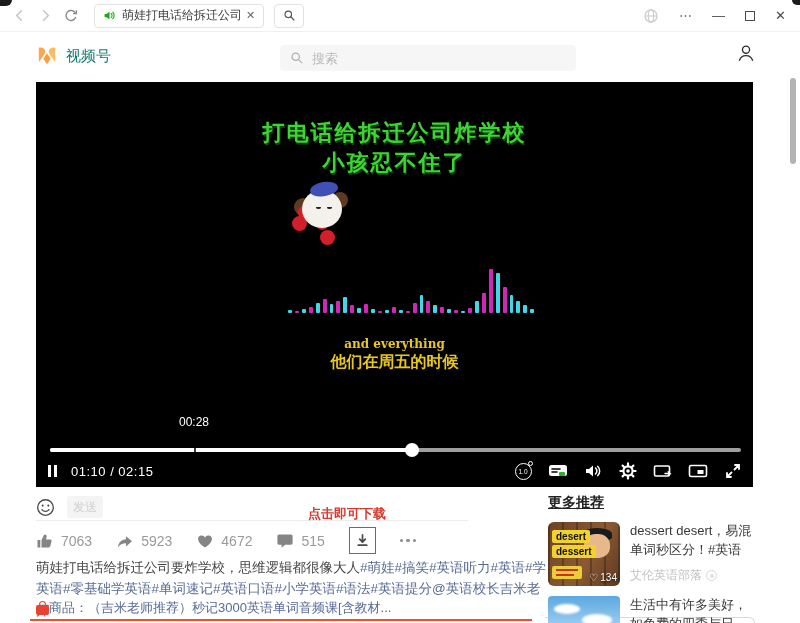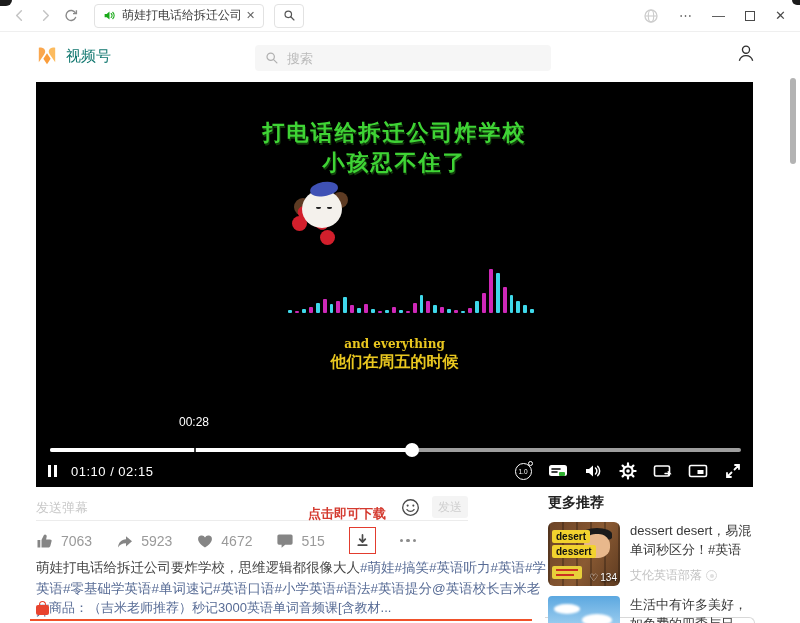--- a/index.html
+++ b/index.html
@@ -21,21 +21,21 @@
   .searchbtn-box { border:1px solid #e2e2e2; border-radius:4px; height:24px; width:30px; margin-left:10px;
     display:flex; align-items:center; justify-content:center; }
   .win-cluster { margin-left:auto; display:flex; align-items:center; gap:20px; padding-right:4px; }
   .glyph { font-size:13px; color:#4a4a4a; line-height:1; }
   .max-box { width:10px; height:10px; border:1px solid #4a4a4a; }
 
   
   .site-header { position:absolute; top:33px; left:0; width:800px; height:49px; background:#fff; }
   .brand { position:absolute; left:36px; top:13px; display:flex; align-items:center; gap:8px; }
   .brand-text { font-size:15px; color:#0f766e; }
-  .hsearch { position:absolute; left:255px; top:12px; width:296px; height:26px; background:#f6f6f6;
+  .hsearch { position:absolute; left:280px; top:12px; width:296px; height:26px; background:#f6f6f6;
     border-radius:4px; display:flex; align-items:center; padding:0 10px; gap:8px; }
   .hsearch input { border:none; outline:none; background:transparent; font-size:13px; color:#555; width:220px;
     font-family:"Liberation Sans",sans-serif; }
   .hsearch input::placeholder { color:#b9b9b9; }
   .avatar-btn { position:absolute; right:44px; top:10px; width:20px; height:20px; }
 
   
   .player { position:absolute; left:36px; top:82px; width:717px; height:405px; background:#000; overflow:hidden; }
   .ov-title { position:absolute; top:36px; width:100%; text-align:center; font-weight:bold;
     font-size:22px; line-height:30px; color:#3fd435; letter-spacing:2px;
@@ -108,21 +108,21 @@
   .bag-ic .handle { position:absolute; left:3px; top:0; width:7px; height:7px; border:1.5px solid #e8432e;
     border-bottom:none; border-radius:5px 5px 0 0; }
   .product-text { font-size:13px; color:#576b95; white-space:nowrap; }
 
   .orange-line { position:absolute; left:30px; top:619px; width:502px; height:2px; background:#f0512a; }
   .panel-corner { position:absolute; left:545px; top:617px; width:210px; height:6px;
     border-top:1px solid #d8d8d8; border-right:1px solid #d8d8d8; border-top-right-radius:8px; }
 
   
   .sidebar { position:absolute; left:548px; top:494px; width:208px; }
-  .sb-heading { font-size:14px; font-weight:bold; color:#222; }
+  .sb-heading { font-size:14px; font-weight:bold; color:#222;text-decoration:underline; }
   .rec-card { display:flex; gap:10px; margin-top:10px; }
   .thumb { width:72px; height:64px; border-radius:4px; position:relative; overflow:hidden; flex-shrink:0; }
   .thumb1 { background:linear-gradient(120deg,#6b4326,#8a5a33 55%,#5d3a20);border-radius:6px; }
   .shelf { position:absolute; inset:0; background:repeating-linear-gradient(90deg, rgba(0,0,0,.25) 0 2px, transparent 2px 14px); }
   .face1 { position:absolute; right:10px; top:12px; width:26px; height:24px; background:#e8b88c; border-radius:45%; }
   .cap1 { position:absolute; right:8px; top:6px; width:30px; height:12px; background:#1b1b1b; border-radius:50% 50% 20% 20%; }
   .pills { position:absolute; left:4px; top:8px; display:flex; flex-direction:column; gap:2px; align-items:flex-start; }
   .pill { background:#f2d22e; color:#111; font-size:10px; font-weight:bold; padding:0px 4px; border-radius:2px; line-height:13px; }
   .mini-badge { position:absolute; left:4px; bottom:7px; width:30px; height:13px; background:#e8cf3a; border-radius:2px;
     background-image:linear-gradient(rgba(200,30,30,.9) 0 0), linear-gradient(rgba(200,30,30,.9) 0 0);
@@ -333,21 +333,20 @@
           <g stroke="#fff" stroke-width="1.8" fill="none" stroke-linecap="round">
             <path d="M11 3h4v4M7 15H3v-4M15 3l-4.5 4.5M3 15l4.5-4.5"></path>
           </g>
         </svg>
       </div>
     </div>
   </div>
 </div>
 
 <div class="danmaku-row">
-  <input type="text" placeholder="发送弹幕" style="">
   <div class="emoji-btn">
     <svg width="19" height="19" viewBox="0 0 20 20">
       <circle cx="10" cy="10" r="8.2" fill="none" stroke="#4a4a4a" stroke-width="1.4"></circle>
       <circle cx="7" cy="8" r="1.1" fill="#4a4a4a"></circle>
         <circle cx="13" cy="8" r="1.1" fill="#4a4a4a"></circle>
       <path d="M6.3 12.2a4.6 4.6 0 0 0 7.4 0" fill="none" stroke="#4a4a4a" stroke-width="1.4" stroke-linecap="round"></path>
     </svg>
   </div>
   <button class="send-btn">发送</button>
 </div>

